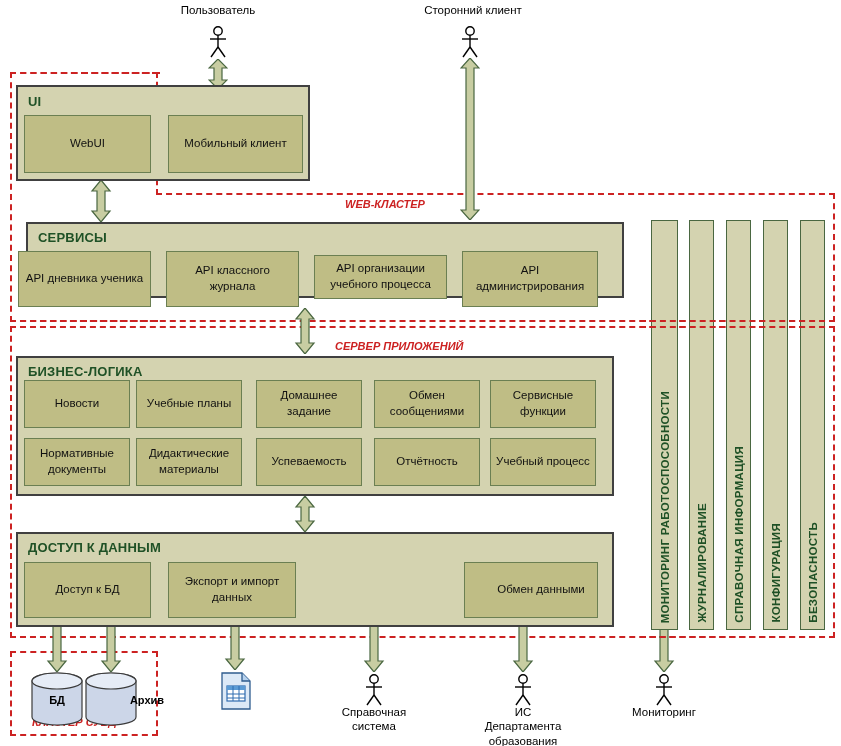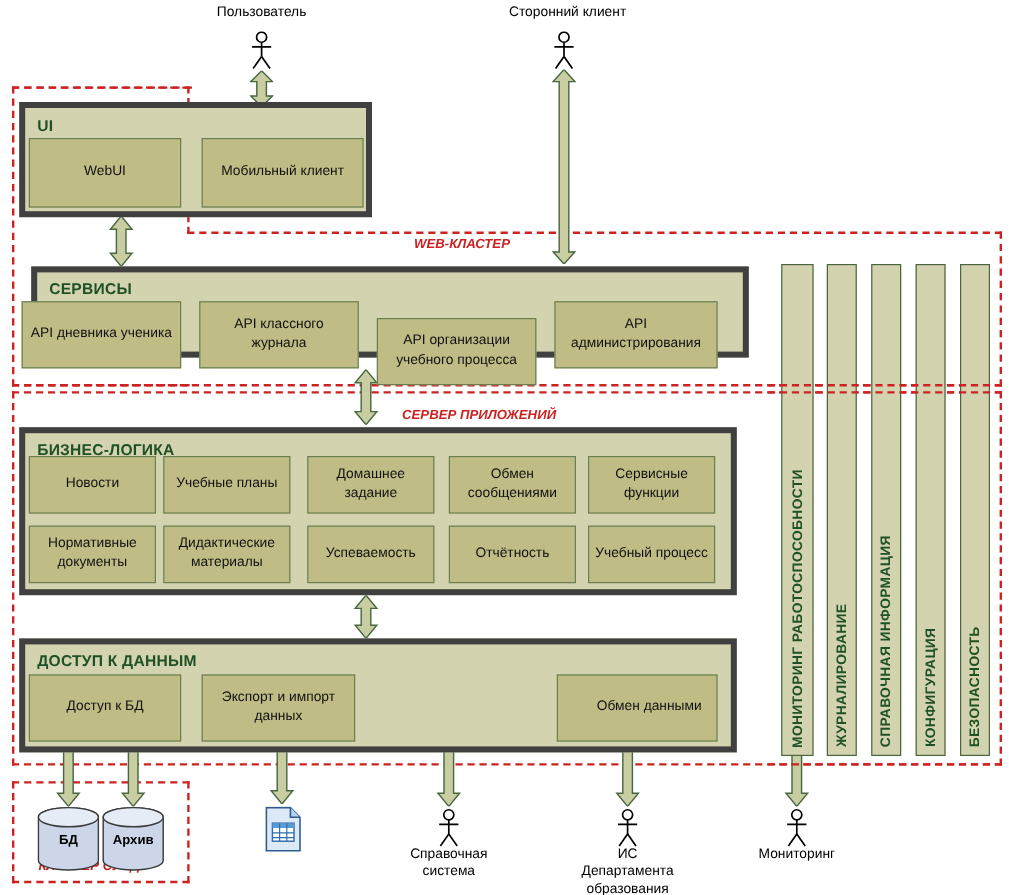--- a/index.html
+++ b/index.html
@@ -3,21 +3,21 @@
 <meta charset="utf-8">
 <style>
   html,body{margin:0;padding:0;background:#ffffff;}
   body{font-family:"Liberation Sans","DejaVu Sans",sans-serif;}
   #stage{position:relative;width:841px;height:746px;background:#fff;overflow:hidden;}
 
   
   .layer{
     position:absolute;
     background:#d4d3b0;
-    border:5px solid #404040;
+    border:2px solid #404040;
     box-sizing:border-box;
   }
   .layer-title{
     position:absolute;
     left:10px;
     color:#1f5126;
     font-weight:bold;
     font-size:13px;
     letter-spacing:.2px;
     white-space:nowrap;
@@ -221,21 +221,21 @@
     <div class="layer-title" style="top:7px;">UI</div>
   </div>
   <div class="cbox" style="left:24px;top:115px;width:127px;height:58px;">WebUI</div>
   <div class="cbox" style="left:168px;top:115px;width:135px;height:58px;">Мобильный клиент</div>
 
   <div class="layer" style="left:26px;top:222px;width:598px;height:76px;">
     <div class="layer-title" style="top:6px;">СЕРВИСЫ</div>
   </div>
   <div class="cbox" style="left:18px;top:251px;width:133px;height:56px;">API дневника ученика</div>
   <div class="cbox" style="left:166px;top:251px;width:133px;height:56px;">API классного журнала</div>
-  <div class="cbox" style="left:314px;top:265px;width:133px;height:56px;text-align:center;">API организации учебного процесса</div>
+  <div class="cbox" style="left:314px;top:255px;width:133px;height:44px;text-align:center;">API организации учебного процесса</div>
   <div class="cbox" style="left:462px;top:251px;width:136px;height:56px;">API администрирования</div>
 
   <div class="layer" style="left:16px;top:356px;width:598px;height:140px;">
     <div class="layer-title" style="top:6px;">БИЗНЕС-ЛОГИКА</div>
   </div>
 
   <div class="cbox" style="left:24px;top:380px;width:106px;height:48px;">Новости</div>
   <div class="cbox" style="left:136px;top:380px;width:106px;height:48px;">Учебные планы</div>
   <div class="cbox" style="left:256px;top:380px;width:106px;height:48px;">Домашнее задание</div>
   <div class="cbox" style="left:374px;top:380px;width:106px;height:48px;">Обмен сообщениями</div>
@@ -279,21 +279,21 @@
       <path d="M1,9 a25,8 0 0 1 50,0 v36 a25,8 0 0 1 -50,0 z" fill="#ccd6e8" stroke="#3b3b3b" stroke-width="1.2"></path>
       <ellipse cx="26" cy="9" rx="25" ry="8" fill="#e6ecf6" stroke="#3b3b3b" stroke-width="1.2"></ellipse>
     </svg>
     <div class="cyl-label" style="top:22px;left:0;">БД</div>
   </div>
   <div class="cyl" style="left:85px;top:672px;">
     <svg width="52" height="54" viewBox="0 0 52 54">
       <path d="M1,9 a25,8 0 0 1 50,0 v36 a25,8 0 0 1 -50,0 z" fill="#ccd6e8" stroke="#3b3b3b" stroke-width="1.2"></path>
       <ellipse cx="26" cy="9" rx="25" ry="8" fill="#e6ecf6" stroke="#3b3b3b" stroke-width="1.2"></ellipse>
     </svg>
-    <div class="cyl-label" style="top:22px;left:0;">Архив</div>
+    <div class="cyl-label" style="top:22px;left:0;padding-left:36px;">Архив</div>
   </div>
 
   <div class="docicon" style="left:220px;top:672px;">
     <svg width="32" height="38" viewBox="0 0 32 38">
       <path d="M2,1 h20 l8,8 v28 h-28 z" fill="#dce9f7" stroke="#2f5c8f" stroke-width="1.3"></path>
       <path d="M22,1 v8 h8" fill="#b7d2ee" stroke="#2f5c8f" stroke-width="1.3"></path>
       <rect x="7" y="14" width="18" height="15" fill="#ffffff" stroke="#2f6cb0" stroke-width="1.2"></rect>
       <rect x="7" y="14" width="18" height="4" fill="#5b9bd5"></rect>
       <line x1="13" y1="14" x2="13" y2="29" stroke="#2f6cb0" stroke-width="1"></line>
       <line x1="19" y1="14" x2="19" y2="29" stroke="#2f6cb0" stroke-width="1"></line>

